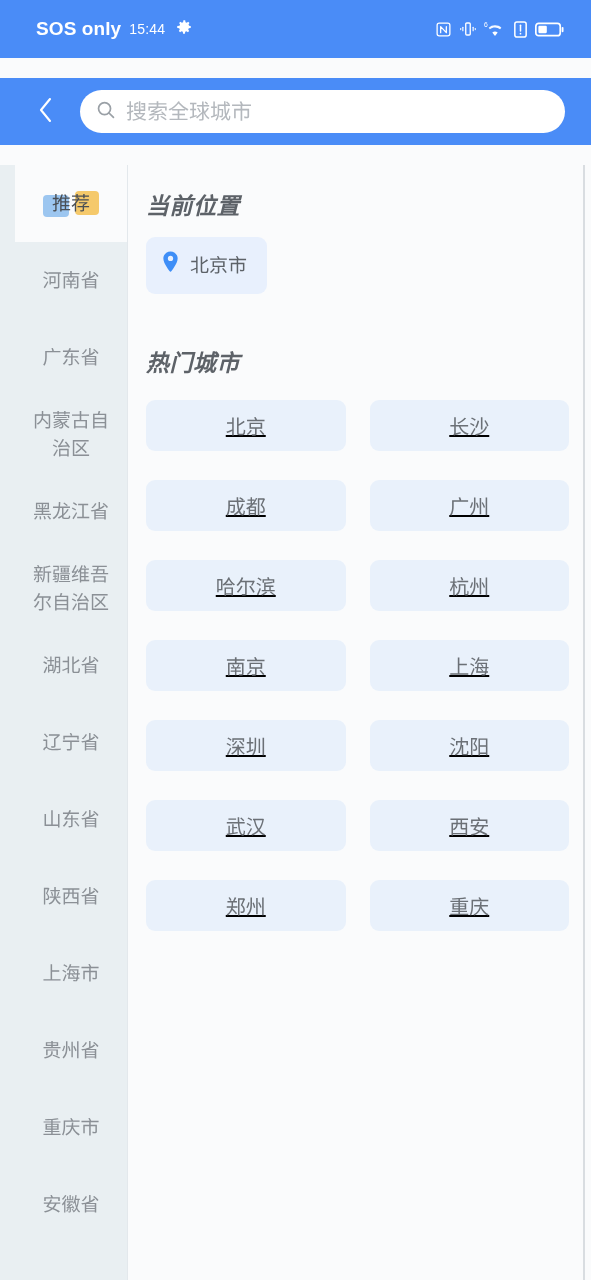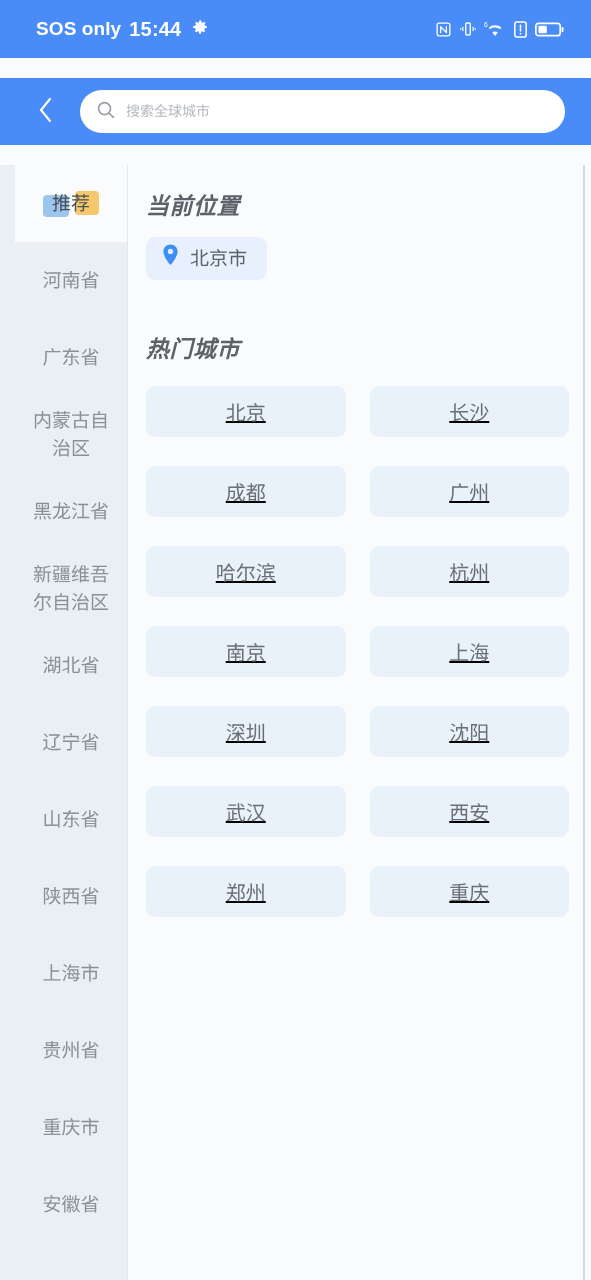--- a/index.html
+++ b/index.html
@@ -39,22 +39,22 @@
     gap: 8px;
     color: #ffffff;
   }
   .status-carrier {
     font-size: 19px;
     font-weight: 600;
     letter-spacing: 0.1px;
     white-space: nowrap;
   }
   .status-time {
-    font-size: 20px;
-    font-weight: 700;
+    font-size: 14px;
+    font-weight: 400;
     letter-spacing: 0.2px;
   }
   .status-gear { display: block; margin-left: 2px; }
   .status-right {
     display: flex;
     align-items: center;
     gap: 7px;
   }
   .status-right svg { display: block; }
 
@@ -85,22 +85,22 @@
     display: flex;
     align-items: center;
     padding: 0 16px;
     cursor: text;
   }
   .search-icon { flex: 0 0 auto; display: block; margin-right: 10px; }
   .search-input {
     border: none;
     outline: none;
     background: transparent;
-    font-family: Liberation Serif, serif;
-    font-size: 14px;
+    font-family: Liberation Sans, sans-serif;
+    font-size: 21px;
     color: #333;
     width: 100%;
     padding: 0;
   }
   .search-input::placeholder { color: #b4b8bd; }
 
   
   .body {
     flex: 1 1 auto;
     display: flex;
@@ -177,21 +177,21 @@
   }
   .title-current { margin-top: 22px; }
   .title-hot { margin-top: 50px; }
 
   .loc-chip {
     display: inline-flex;
     align-items: center;
     gap: 11px;
     background: #e8f0fd;
     border-radius: 9px;
-    height: 43px;
+    height: 57px;
     padding: 0 20px 4px 16px;
     margin-top: 16px;
     cursor: pointer;
   }
   .loc-pin { flex: 0 0 auto; display: block; }
   .loc-name { font-size: 19px; color: #5d6268; }
 
   .city-grid {
     margin-top: 22px;
     display: grid;

